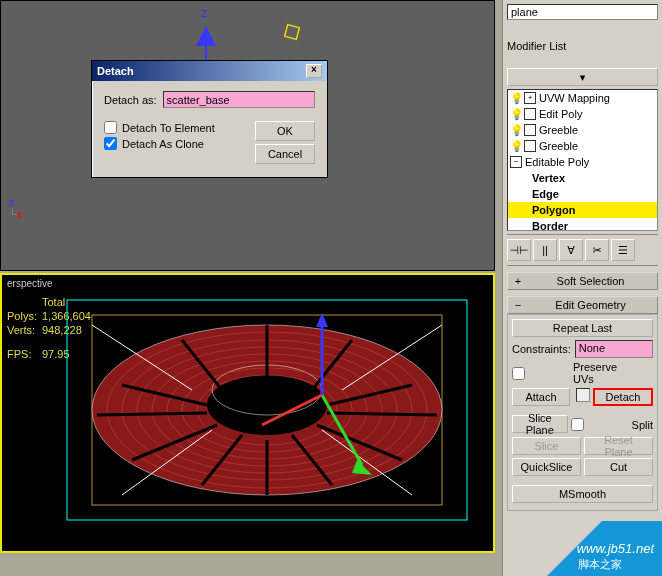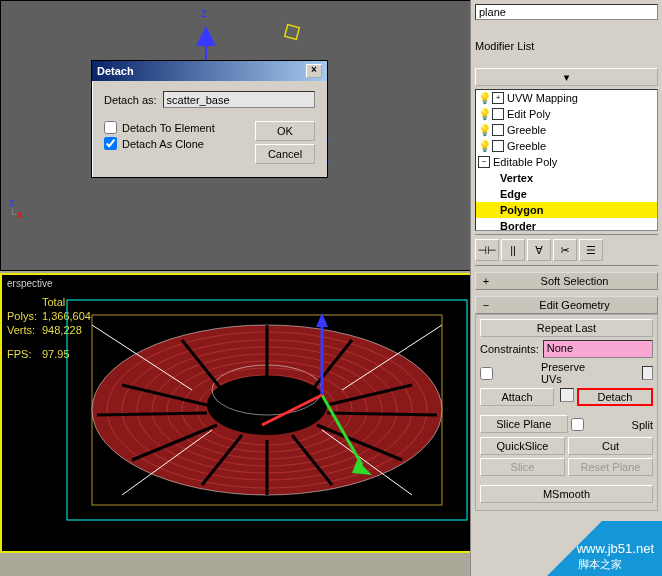--- a/index.html
+++ b/index.html
@@ -13,27 +13,27 @@
 .persp-img { position: absolute; left: 60px; top: 20px; width: 410px; height: 230px; }
 .axis-indicator { position: absolute; left: 10px; bottom: 20px; color: #fff; font-size: 10px; }
 .axis-x { color: #f00; } .axis-z { color: #33f; }
 .gizmo-z { position: absolute; left: 200px; top: 5px; color: #33f; font-size: 12px; }
 .dialog { position: absolute; left: 91px; top: 60px; width: 237px; height: 118px; background: #d4d0c8; border: 1px solid #000; box-shadow: 1px 1px 0 #fff inset; }
 .dlg-title { height: 20px; background: linear-gradient(to right, #0a246a, #a6caf0); color: #fff; padding: 3px 5px; font-weight: bold; display: flex; justify-content: space-between; align-items: center; }
 .dlg-close { width: 16px; height: 14px; background: #d4d0c8; border: 1px outset #fff; color: #000; text-align: center; line-height: 10px; font-weight: bold; cursor: pointer; font-size: 10px; }
 .dlg-body { padding: 10px 12px; }
 .dlg-row { display: flex; align-items: center; margin-bottom: 10px; }
 .dlg-row label { margin-right: 6px; }
-.dlg-input { flex: 1; border: 1px inset #888; padding: 1px 3px; background: #e5e5e5; height: 17px; }
+.dlg-input { flex: 1; border: 1px inset #888; padding: 1px 3px; background: #f9a8d4; height: 17px; }
 .dlg-checks { float: left; }
 .dlg-check { margin: 3px 0; display: flex; align-items: center; }
 .dlg-check input { margin-right: 5px; }
 .dlg-btns { float: right; }
 .dlg-btn { display: block; width: 60px; height: 20px; margin: 3px 0; background: #d4d0c8; border: 1px outset #fff; cursor: pointer; }
-.panel { position: absolute; right: 0; top: 0; width: 192px; height: 576px; background: #d4d0c8; border-left: 1px solid #888; padding: 4px; }
+.panel { position: absolute; right: 0; top: 0; width: 160px; height: 576px; background: #d4d0c8; border-left: 1px solid #888; padding: 4px; }
 .name-field { width: 100%; border: 1px inset #888; padding: 1px 3px; margin-bottom: 4px; }
 .modlabel { font-size: 11px; margin: 16px 0; }
 .modlist-btn { width: 100%; height: 18px; border: 1px outset #fff; background: #d4d0c8; margin-bottom: 3px; }
 .stack { width: 100%; height: 142px; background: #fff; border: 1px inset #888; overflow: hidden; }
 .stack-item { display: flex; align-items: center; padding: 1px 2px; height: 16px; cursor: pointer; }
 .stack-item.sel { background: #ffed00; }
 .stack-item.sub { padding-left: 24px; font-weight: bold; }
 .stack-icon { width: 12px; height: 12px; display: inline-block; margin-right: 3px; border: 1px solid #333; font-size: 8px; text-align: center; line-height: 10px; }
 .bulb { display: inline-block; width: 12px; height: 12px; margin-right: 2px; }
 .stack-toolbar { display: flex; gap: 2px; padding: 4px 0; border-top: 1px solid #888; border-bottom: 1px solid #888; margin-top: 3px; }
@@ -240,33 +240,33 @@
       </div>
       <div style="height:6px"></div>
       <div class="btn-row">
         <button class="r-btn">Slice Plane</button>
         <div class="chk-row" style="flex:0.8">
             <input type="checkbox" style="">
             <span>Split</span>
           </div>
       </div>
       <div class="btn-row">
+        <button class="r-btn" style="color:#999" disabled="">Slice</button>
+        <button class="r-btn" style="color:#999" disabled="">Reset Plane</button>
+      </div>
+      <div class="btn-row">
         <button class="r-btn">QuickSlice</button>
         <button class="r-btn">Cut</button>
-      </div>
-      <div class="btn-row">
-        <button class="r-btn" style="color:#999" disabled="">Slice</button>
-        <button class="r-btn" style="color:#999" disabled="">Reset Plane</button>
       </div>
       <div style="height:6px"></div>
       <div class="btn-row">
         <button class="r-btn">MSmooth</button>
       </div>
     </div>
   </div>
   <div class="watermark">
     <svg width="160" height="55">
         <polygon points="100,0 160,0 160,55 45,55" fill="#1596d6"></polygon>
       </svg>
-    <div style="position:absolute;bottom:20px;right:8px;font-size:13px">www.jb51.net</div>
+    <div style="position:absolute;bottom:20px;right:8px;font-style:italic;font-size:13px">www.jb51.net</div>
     <div style="position:absolute;bottom:4px;right:40px;font-size:11px">脚本之家</div>
   </div>
 </div>
 
 </body></html>

